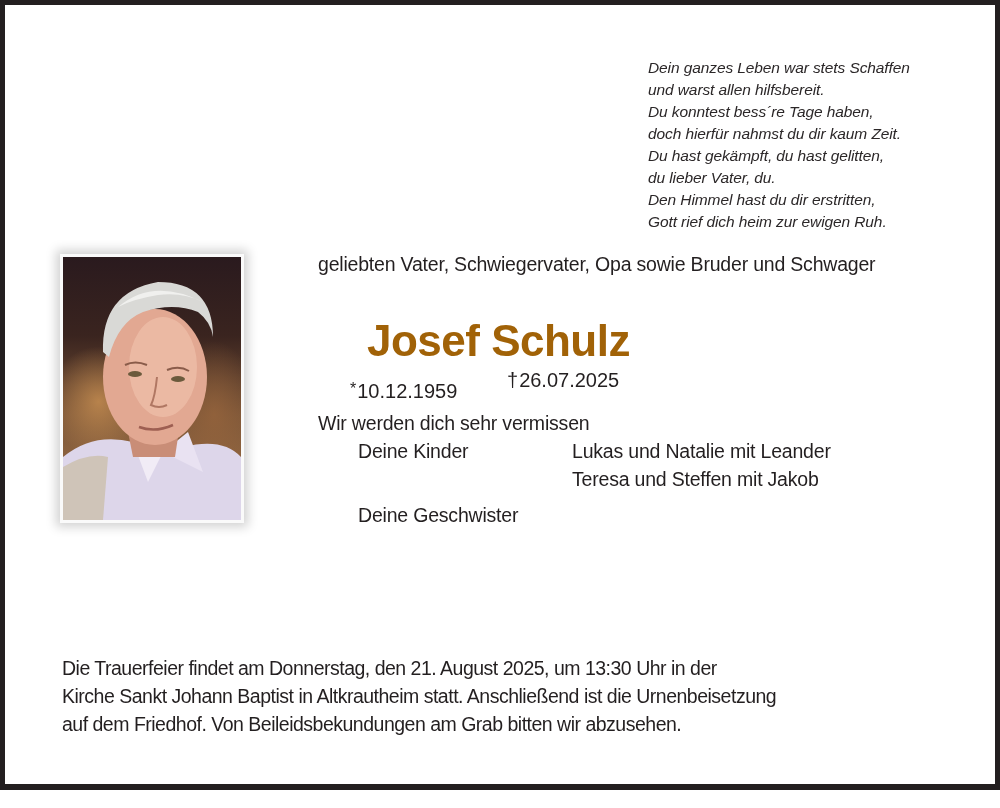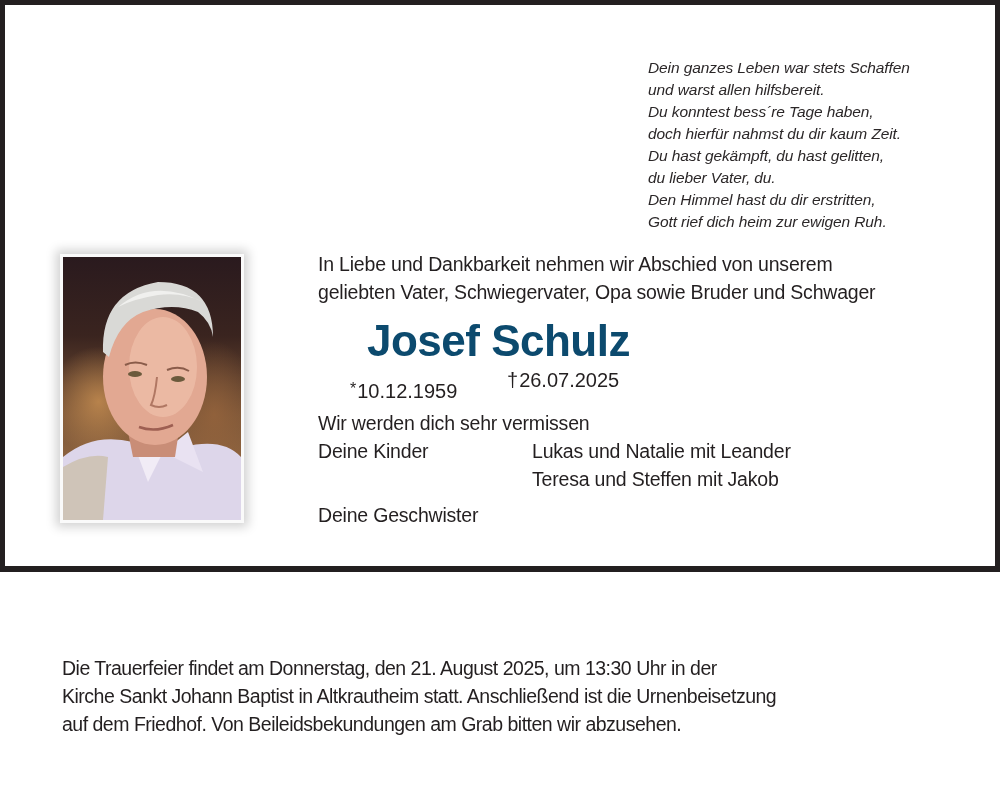--- a/index.html
+++ b/index.html
@@ -11,21 +11,21 @@
       width: 1000px;
       height: 808px;
       position: relative;
       overflow: hidden;
       font-family: "Liberation Sans", sans-serif;
       color: #231f20;
     }
     .frame {
       position: absolute;
       left: 0; top: 0;
-      width: 1000px; height: 572px;
+      width: 1000px; height: 790px;
       box-sizing: border-box;
       border-top: 5px solid #231f20;
       border-left: 5px solid #231f20;
       border-right: 5px solid #231f20;
       border-bottom: 6px solid #231f20;
       background: #ffffff;
     }
     .poem {
       position: absolute;
       left: 643px;
@@ -71,21 +71,21 @@
     }
     .name {
       position: absolute;
       left: 362px;
       top: 310px;
       font-size: 44px;
       font-weight: bold;
       letter-spacing: -0.5px;
       line-height: 52px;
       white-space: nowrap;
-      color: #0c4a6e;
+      color: #a16207;
     }
     .dates {
       position: absolute;
       top: 362px;
       font-size: 20px;
       line-height: 26px;
       white-space: nowrap;
     }
     .date-born { left: 345px; margin-top: 9px; }
     .date-died { left: 502px; }
@@ -96,20 +96,21 @@
       position: absolute;
       left: 313px;
       top: 404px;
       font-size: 19.5px;
       line-height: 28px;
       letter-spacing: -0.2px;
       white-space: nowrap;
     }
     .fam-group {
       display: flex;
+      margin-left: 40px;
     }
     .fam-label {
       width: 214px;
     }
     .fam-names div { white-space: nowrap; }
     .fam-group.siblings { margin-top: 8px; }
 
     .service {
       position: absolute;
       left: 57px;
@@ -159,21 +160,20 @@
         <path d="M104 113 Q116 108 126 114" stroke="#8a5c4a" stroke-width="2" fill="none"></path>
 
         <path d="M94 120 Q92 140 88 148 Q96 152 104 148" stroke="#b07763" stroke-width="2" fill="none"></path>
 
         <path d="M76 170 Q92 176 110 168" stroke="#9e5f52" stroke-width="2.5" fill="none"></path>
       </svg>
     </div>
   </div>
 
   <div class="intro">
-    <div>In Liebe und Dankbarkeit nehmen wir Abschied von unserem</div>
     <div>geliebten Vater, Schwiegervater, Opa sowie Bruder und Schwager</div>
   </div>
 
   <div class="name">Josef Schulz</div>
 
   <div class="dates date-born">
     <span class="date-sym">*</span><span>10.12.1959</span>
   </div>
   <div class="dates date-died">
     <span class="date-sym cross">†</span><span>26.07.2025</span>

